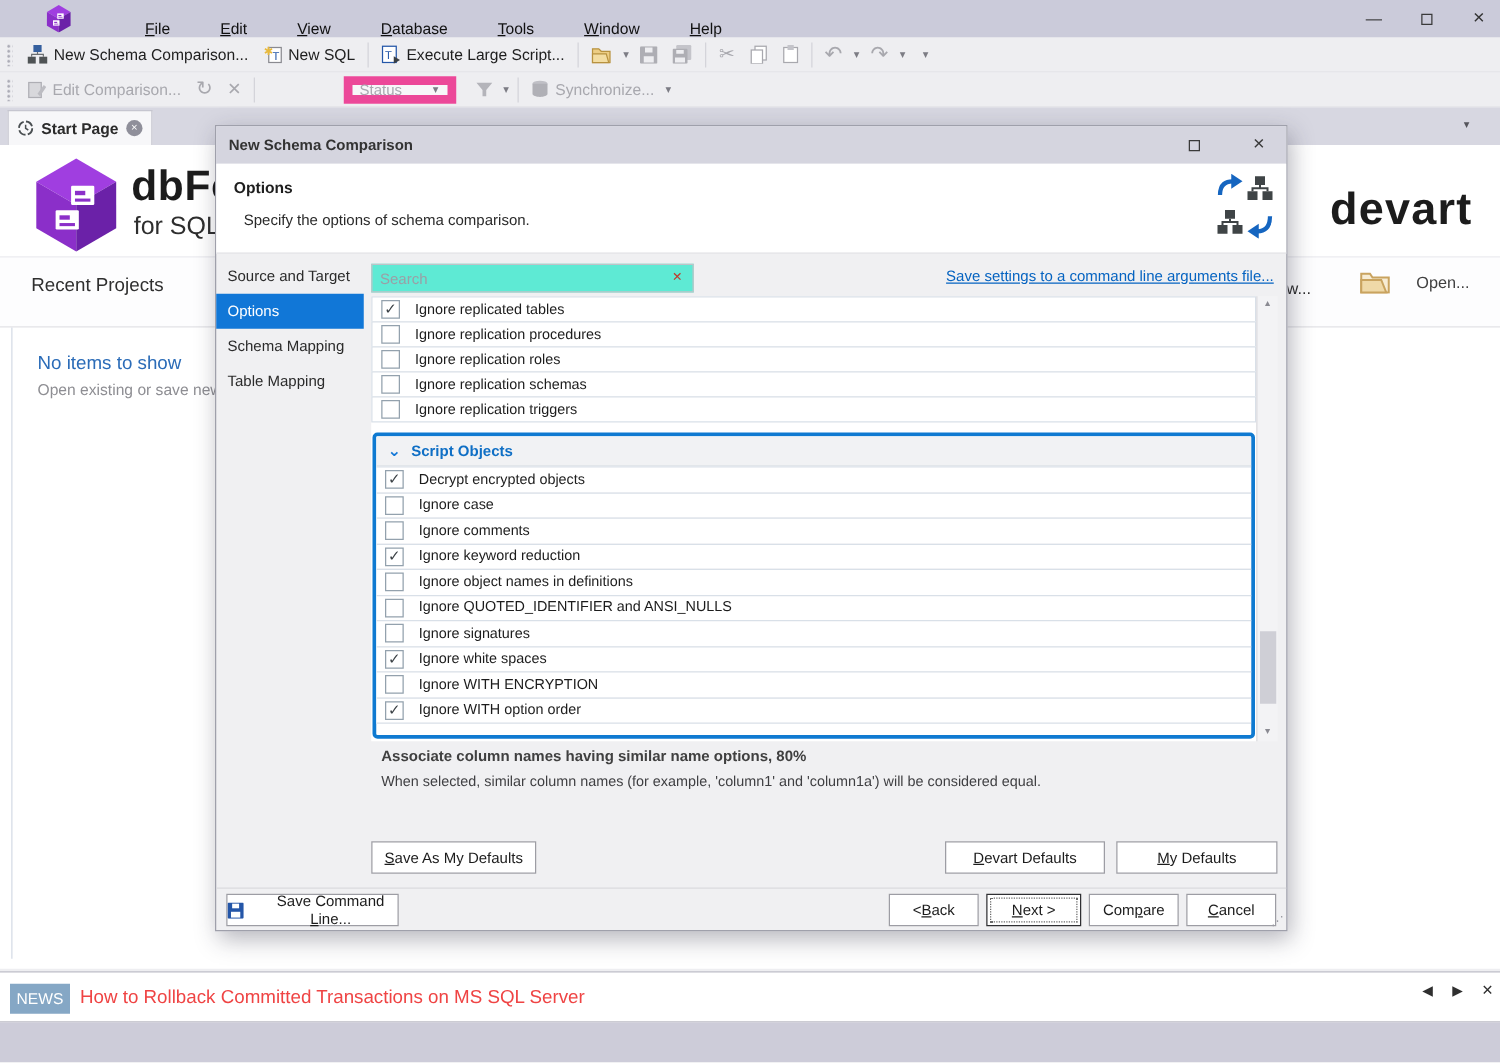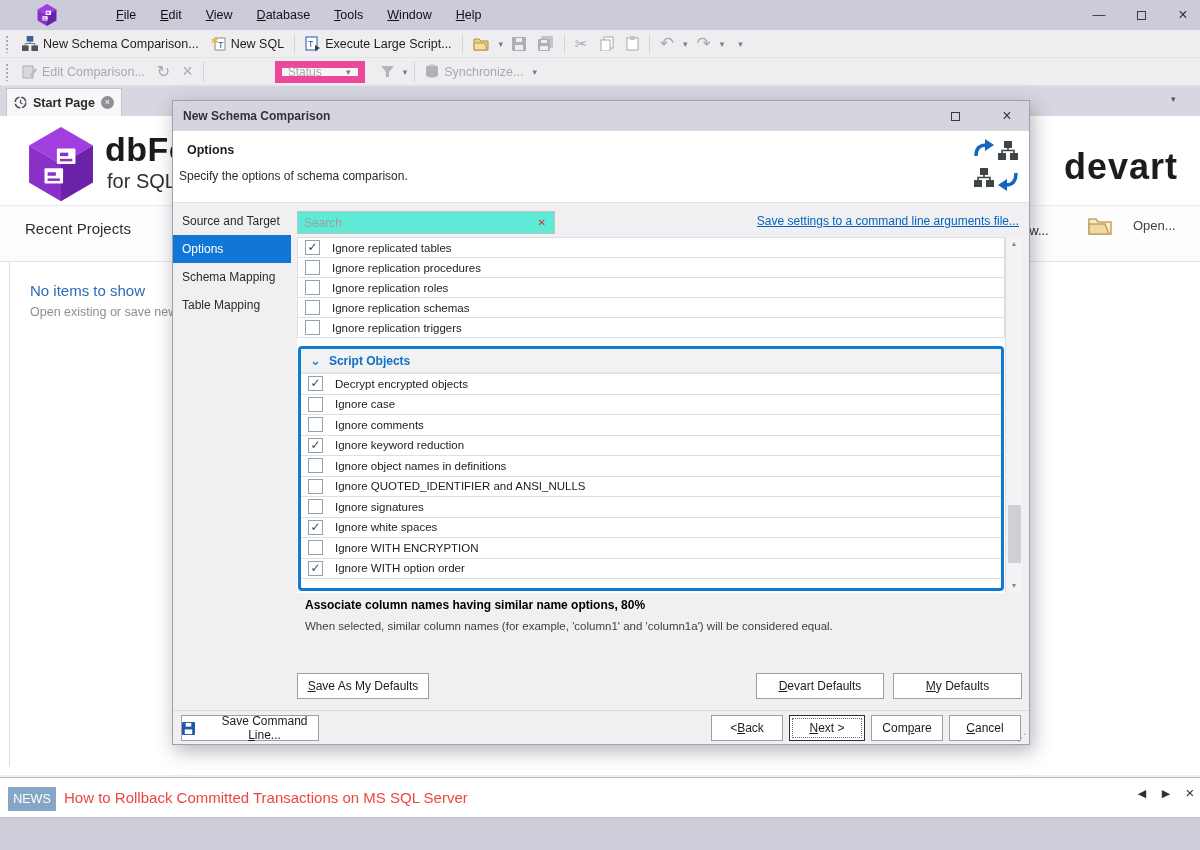--- a/index.html
+++ b/index.html
@@ -3,21 +3,21 @@
 <meta charset="utf-8">
 <style>
   * { margin:0; padding:0; box-sizing:border-box; }
   html,body { width:1200px; height:850px; }
   body { font-family:"Liberation Sans","DejaVu Sans",sans-serif; font-size:12px; color:#1e1e1e; }
   .abs { position:absolute; }
   #app { position:relative; width:1200px; height:850px; background:#eeeef1; overflow:hidden; }
 
   
   .titlebar { left:0; top:0; width:1200px; height:30px; background:#cbcbda; }
-  .menu-row { left:106px; top:0; height:46px; display:flex; align-items:flex-start; gap:4px; }
+  .menu-row { left:106px; top:0; height:46px; display:flex; align-items:center; gap:20px; }
   .menu-item { padding:0 10px; line-height:30px; font-size:12.5px; color:#111; cursor:default; }
   .u { text-decoration:underline; }
   .wctl { top:0; height:30px; width:34px; text-align:center; line-height:30px; color:#333; font-size:13px; }
   .maxbox { display:inline-block; width:9px; height:9px; border:1px solid #3a3a3a; vertical-align:middle; }
 
   
   .toolbar { left:0; width:1200px; background:#eeeef1; display:flex; align-items:center; }
   .tb1 { top:30px; height:28px; border-bottom:1px solid #e3e3e8; }
   .tb2 { top:58px; height:28px; border-bottom:1px solid #e3e3e8; }
   .grip { width:5px; height:18px; margin:0 6px 0 5px;
@@ -55,42 +55,42 @@
   .news-link { left:64px; top:11px; font-size:15px; color:#ef4444; }
   .news-ctl { top:5px; font-size:11px; color:#2f2f2f; width:20px; text-align:center; line-height:20px; }
   .bottomstrip { left:0; top:818px; width:1200px; height:32px; background:#cdccd9; }
 
   
   .dialog { left:172px; top:100px; width:858px; height:645px; background:#f0f0f2; border:1px solid #9fa0ab; box-shadow:3px 6px 18px rgba(40,40,60,0.35); }
   .dlg-titlebar { left:0; top:0; width:856px; height:30px; background:#d5d5df; }
   .dlg-title { left:10px; top:0; line-height:30px; font-weight:bold; font-size:12px; color:#333; }
   .dlg-header { left:0; top:30px; width:856px; height:72px; background:#ffffff; border-bottom:1px solid #e0e0e3; }
   .dlg-heading { left:14px; top:12px; font-weight:bold; font-size:12.5px; color:#1e1e1e; }
-  .dlg-subheading { left:6px; top:38px; font-size:12px; color:#2a2a2a; }
+  .dlg-subheading { left:22px; top:38px; font-size:12px; color:#2a2a2a; }
   .nav-item { width:118px; height:28px; line-height:28px; padding-left:9px; font-size:12px; color:#2b2b2b; }
   .nav-item.selected { background:#1177d7; color:#ffffff; }
   .search-box { left:124px; top:110px; width:258px; height:23px; background:#5eead4; border:1px solid #bfc3c8; display:flex; align-items:center; }
   .search-box input { flex:1; border:none; outline:none; font-size:12px; padding:0 6px; color:#333; font-family:inherit; background:transparent; }
   .search-box input::placeholder { color:#9aa0a6; }
   .search-clear { color:#c0392b; font-size:10px; font-weight:bold; padding:0 8px; }
   .cmd-link { right:10px; top:113px; font-size:12px; color:#0563c1; text-decoration:underline; position:absolute; }
   .list-region { left:124px; top:136px; width:708px; height:356px; background:#ffffff; }
   .opt-row { display:flex; align-items:center; height:21px; background:#fff; border:1px solid #d9e0e8; margin-top:-1px; padding-left:7px; }
   .opt-row:first-child { margin-top:0; }
   .cb { width:15px; height:15px; background:#fff; border:1px solid #93a1ad; font-size:12px; line-height:13px; text-align:center; color:#3c4246; }
   .opt-label { margin-left:12px; font-size:11.5px; color:#1c1c1c; white-space:nowrap; }
   .grp-box { left:125px; top:245px; width:706px; height:245px; border:3px solid #0f7ad1; border-radius:4px; background:#fff; overflow:hidden; }
   .grp-header { height:24px; background:#f1f2f4; display:flex; align-items:center; gap:8px; padding-left:9px; border-bottom:1px solid #e2e6ea; }
   .grp-chev { color:#1177d7; font-size:13px; font-weight:bold; line-height:10px; }
   .grp-title { color:#0f6fc5; font-weight:bold; font-size:12px; }
   .grp-rows .opt-row { height:21.5px; border-left:none; border-right:none; }
   .sbar { left:832px; top:136px; width:17px; height:356px; background:#f3f3f5; border-left:1px solid #dcdce0; }
   .sbar-arrow { left:0; width:16px; height:14px; text-align:center; font-size:7px; color:#8a8a92; line-height:14px; }
   .sbar-thumb { left:2px; top:268px; width:13px; height:58px; background:#cfcfd6; }
-  .assoc-title { left:132px; top:497px; font-weight:bold; font-size:12px; color:#000000; }
+  .assoc-title { left:132px; top:497px; font-weight:bold; font-size:12px; color:#404040; }
   .assoc-desc { left:132px; top:519px; font-size:11.5px; color:#3f3f42; }
   .btn { background:#ffffff; border:1px solid #9d9da4; font-size:12px; color:#1c1c1c; display:inline-flex; align-items:center; justify-content:center; height:26px; font-family:inherit; }
   .btn-default { border:1px solid #2f2f33; outline:1px dotted #6a6a6a; outline-offset:-4px; }
   .footer-sep { left:0; top:609px; width:856px; height:1px; background:#dadade; }
   .footer-btns { position:absolute; left:538px; top:614px; display:flex; gap:6px; }
   .rgrip { right:2px; bottom:1px; font-size:10px; color:#9a9aa2; position:absolute; }
 
   svg { display:block; }
 </style>
 </head>

